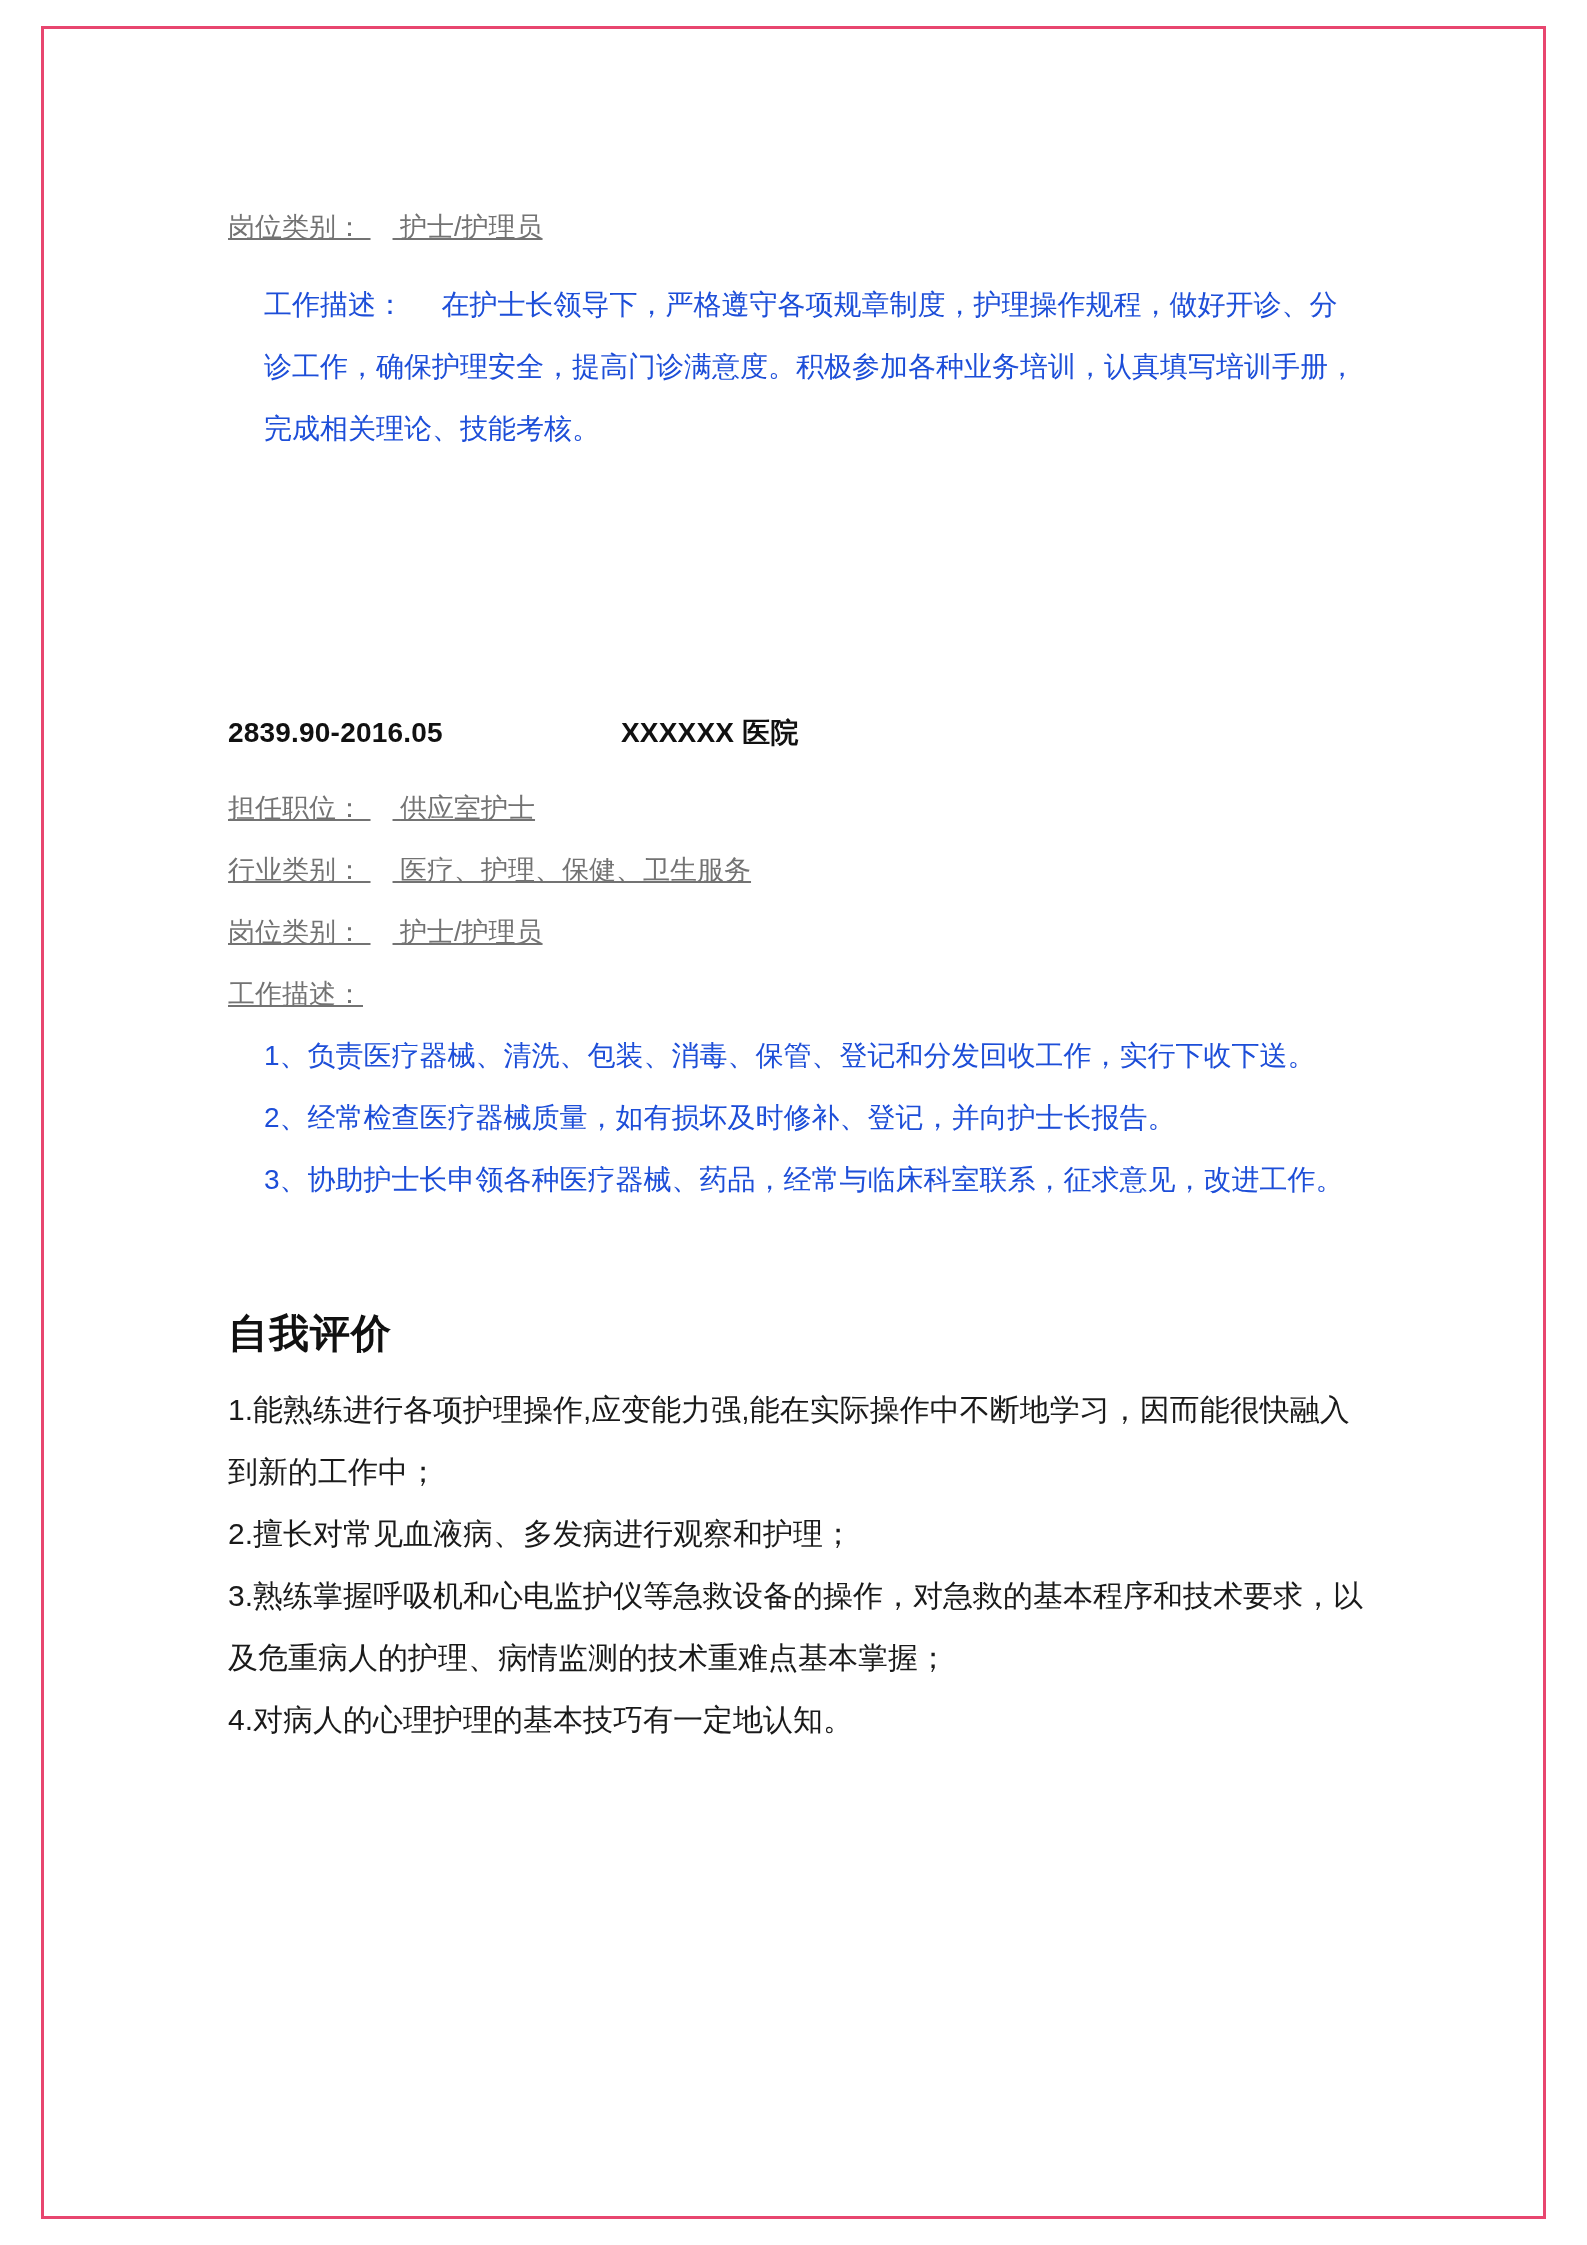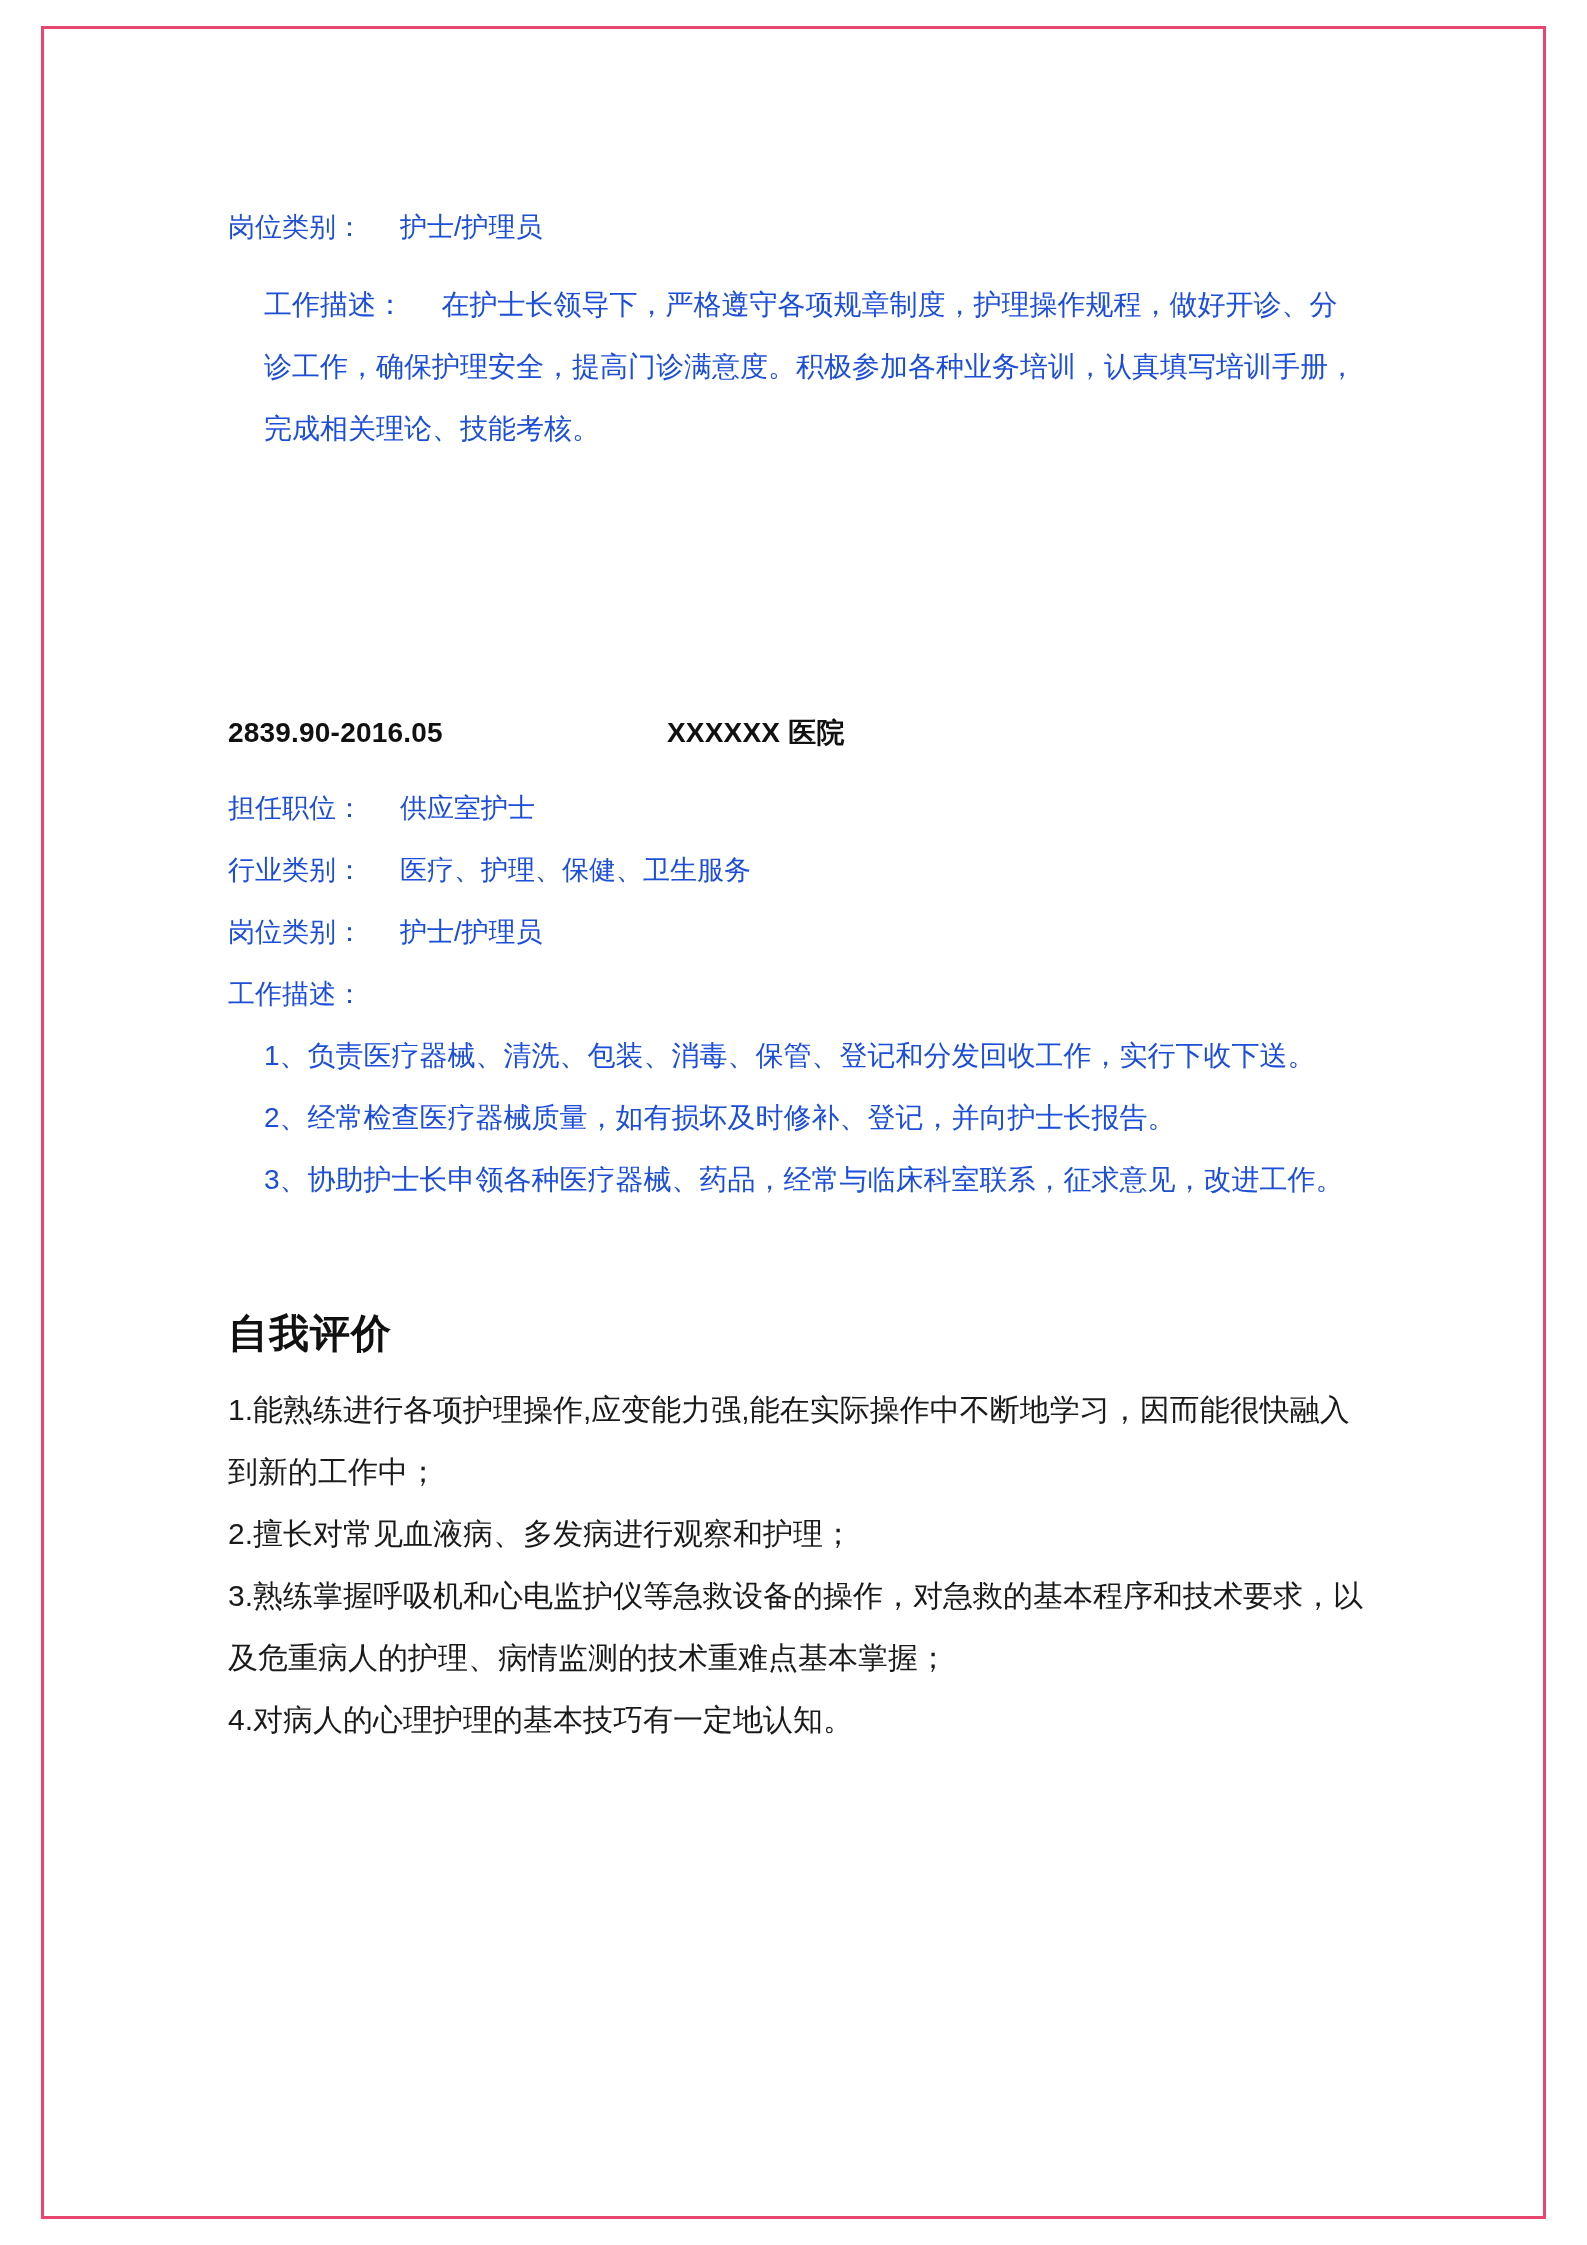--- a/index.html
+++ b/index.html
@@ -31,44 +31,44 @@
     pointer-events: none;
   }
   .content {
     position: absolute;
     left: 228px;
     top: 0;
     width: 1140px;
   }
   .label-row {
     font-size: 27px;
-    color: #1d4ed8;
+    color: #737373;
     line-height: 62px;
     white-space: nowrap;
+    text-decoration: underline;
   }
   .label-row .lbl { }
   .label-row .val { }
   .gap-s { height: 16px; }
 
   
   .job-head {
     font-size: 28px;
     font-weight: bold;
     color: #111111;
     line-height: 56px;
     white-space: nowrap;
     letter-spacing: 0.2px;
   }
   .job-head .period {
     display: inline-block;
     width: 385px;
   }
   .job-head .company {
     display: inline-block;
-    margin-left: 46px;
   }
 
   
   .section-title {
     font-size: 40px;
     font-weight: bold;
     color: #111111;
     line-height: 60px;
     letter-spacing: 1px;
     white-space: nowrap;

